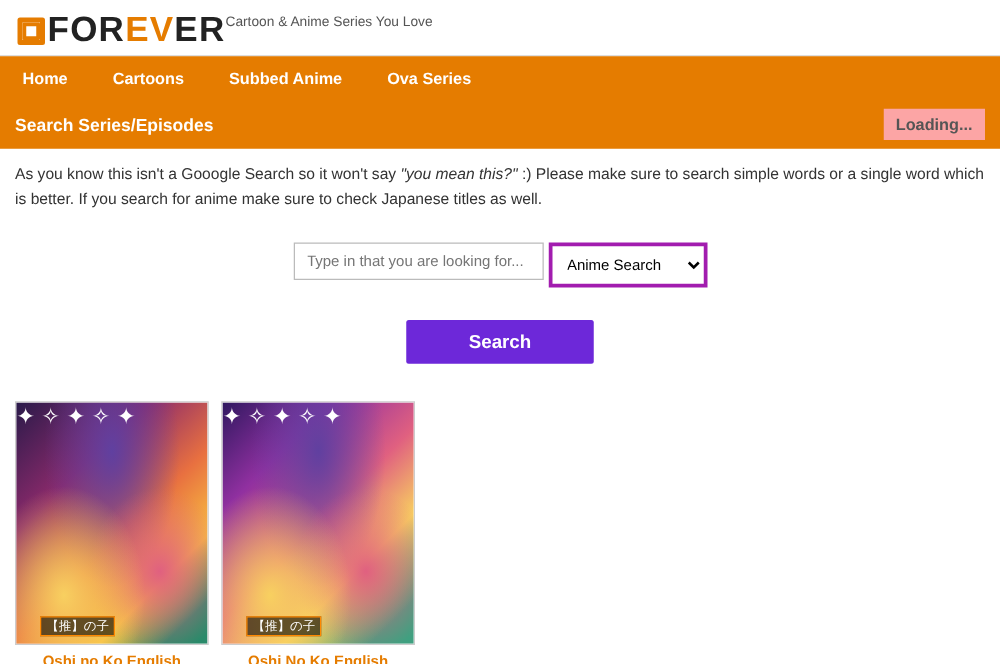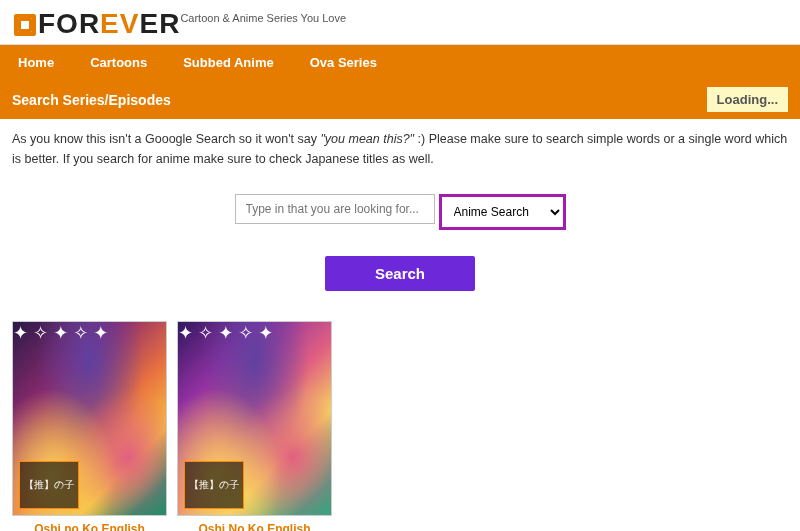--- a/index.html
+++ b/index.html
@@ -82,21 +82,21 @@
       font-size: 14px;
       font-weight: bold;
       padding: 7px 12px;
       display: flex;
       align-items: center;
       justify-content: space-between;
     }
     #loading-text {
       color: #555;
       font-size: 13px;
-      background: #fef9c3;
+      background: #fca5a5;
       padding: 5px 10px;
     }
 
     #search-description {
       padding: 10px 12px 15px 12px;
       font-size: 12.5px;
       color: #333;
       line-height: 1.6;
     }
     #search-description em {
@@ -178,25 +178,25 @@
       position: absolute;
       inset: 0;
       background: 
         radial-gradient(ellipse at 25% 80%, #f8d060 0%, transparent 40%),
         radial-gradient(ellipse at 75% 70%, #e06080 0%, transparent 35%),
         radial-gradient(ellipse at 50% 20%, #6040a0 0%, transparent 50%);
     }
     .result-thumb-img .stamp {
       position: absolute;
       bottom: 6px;
-      left: 6px;
+      left: 19px;
       background: rgba(0,0,0,0.6);
       color: #fff;
       font-size: 10px;
-      padding: 16px 4px;
+      padding: 0 4px;
       border: 1px solid #ff8800;
       font-family: serif;
     }
     
     .result-thumb-img .stars {
       position: absolute;
       top: 0; left: 0; right: 0; bottom: 0;
       color: #fff;
       font-size: 18px;
       pointer-events: none;

